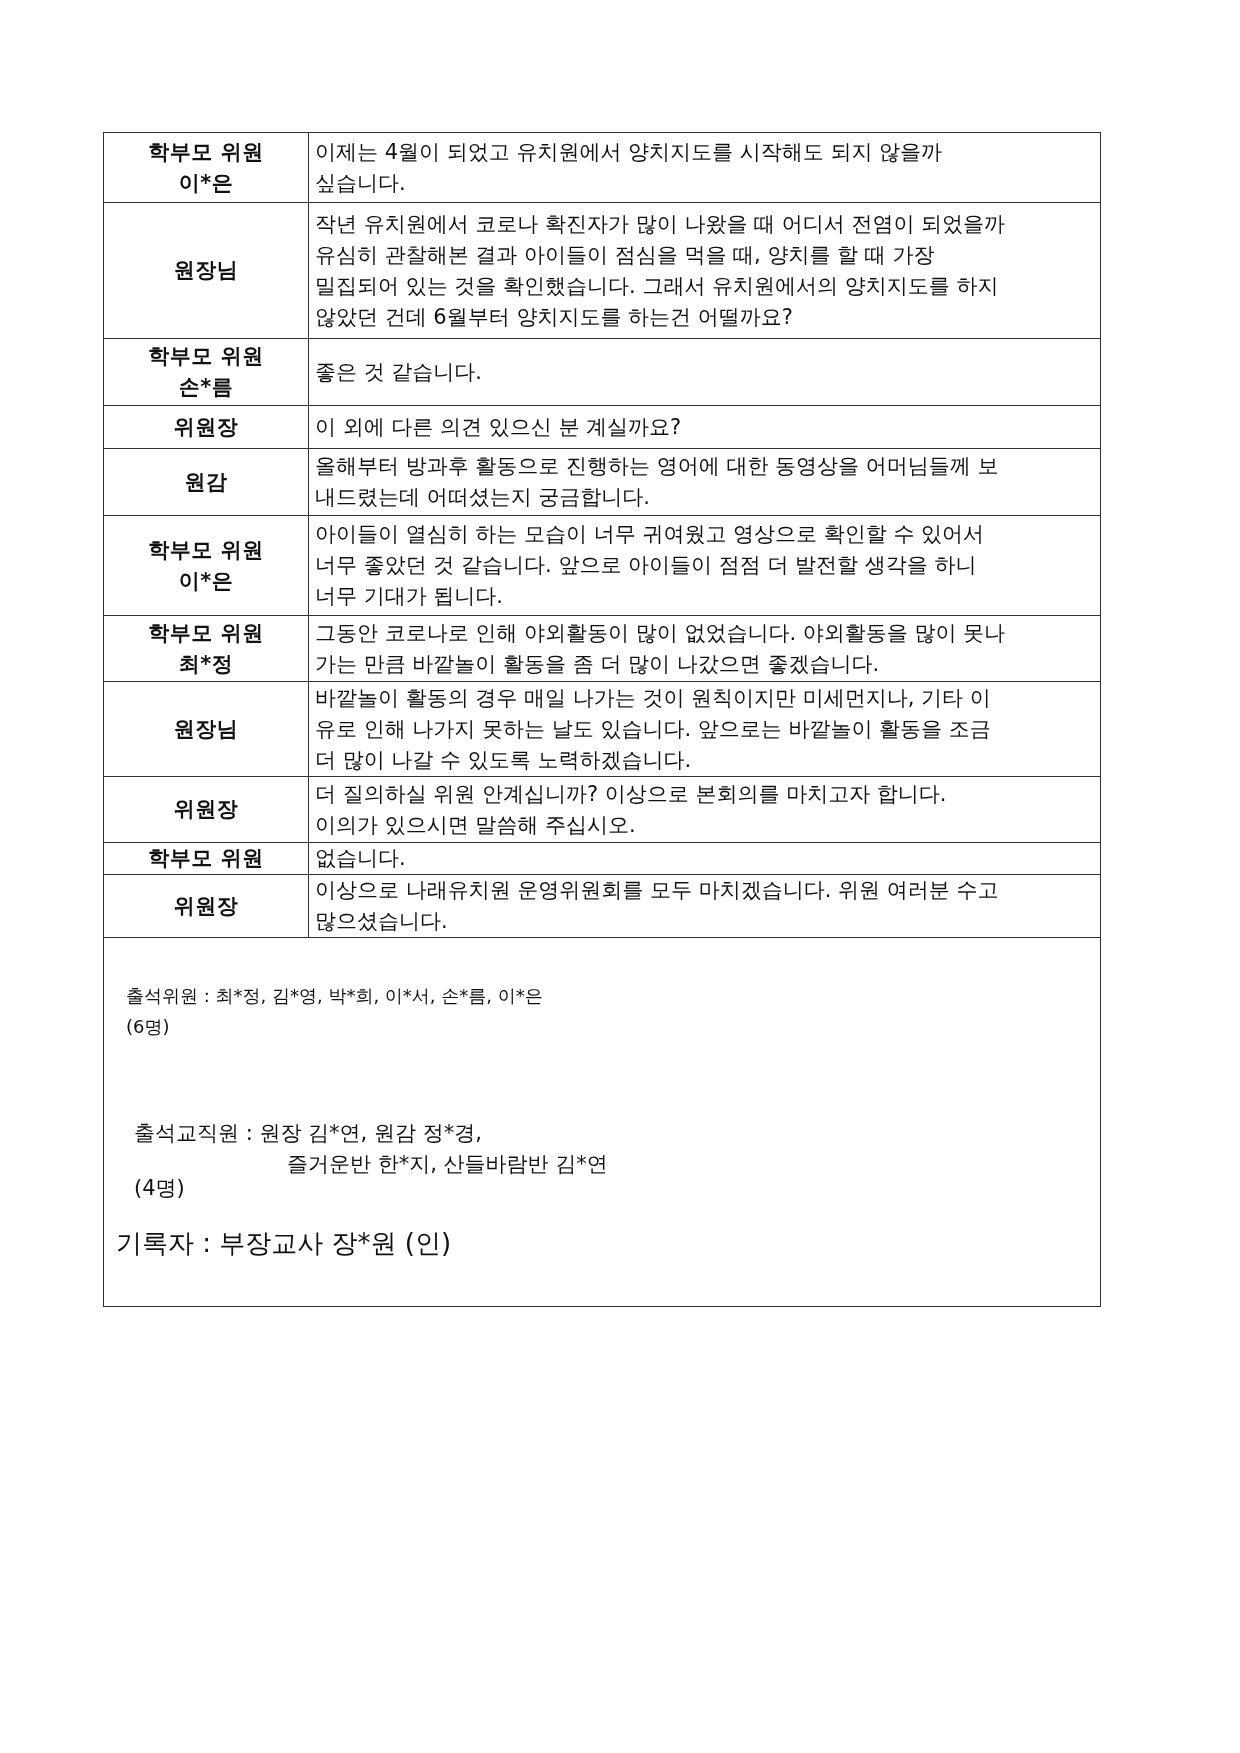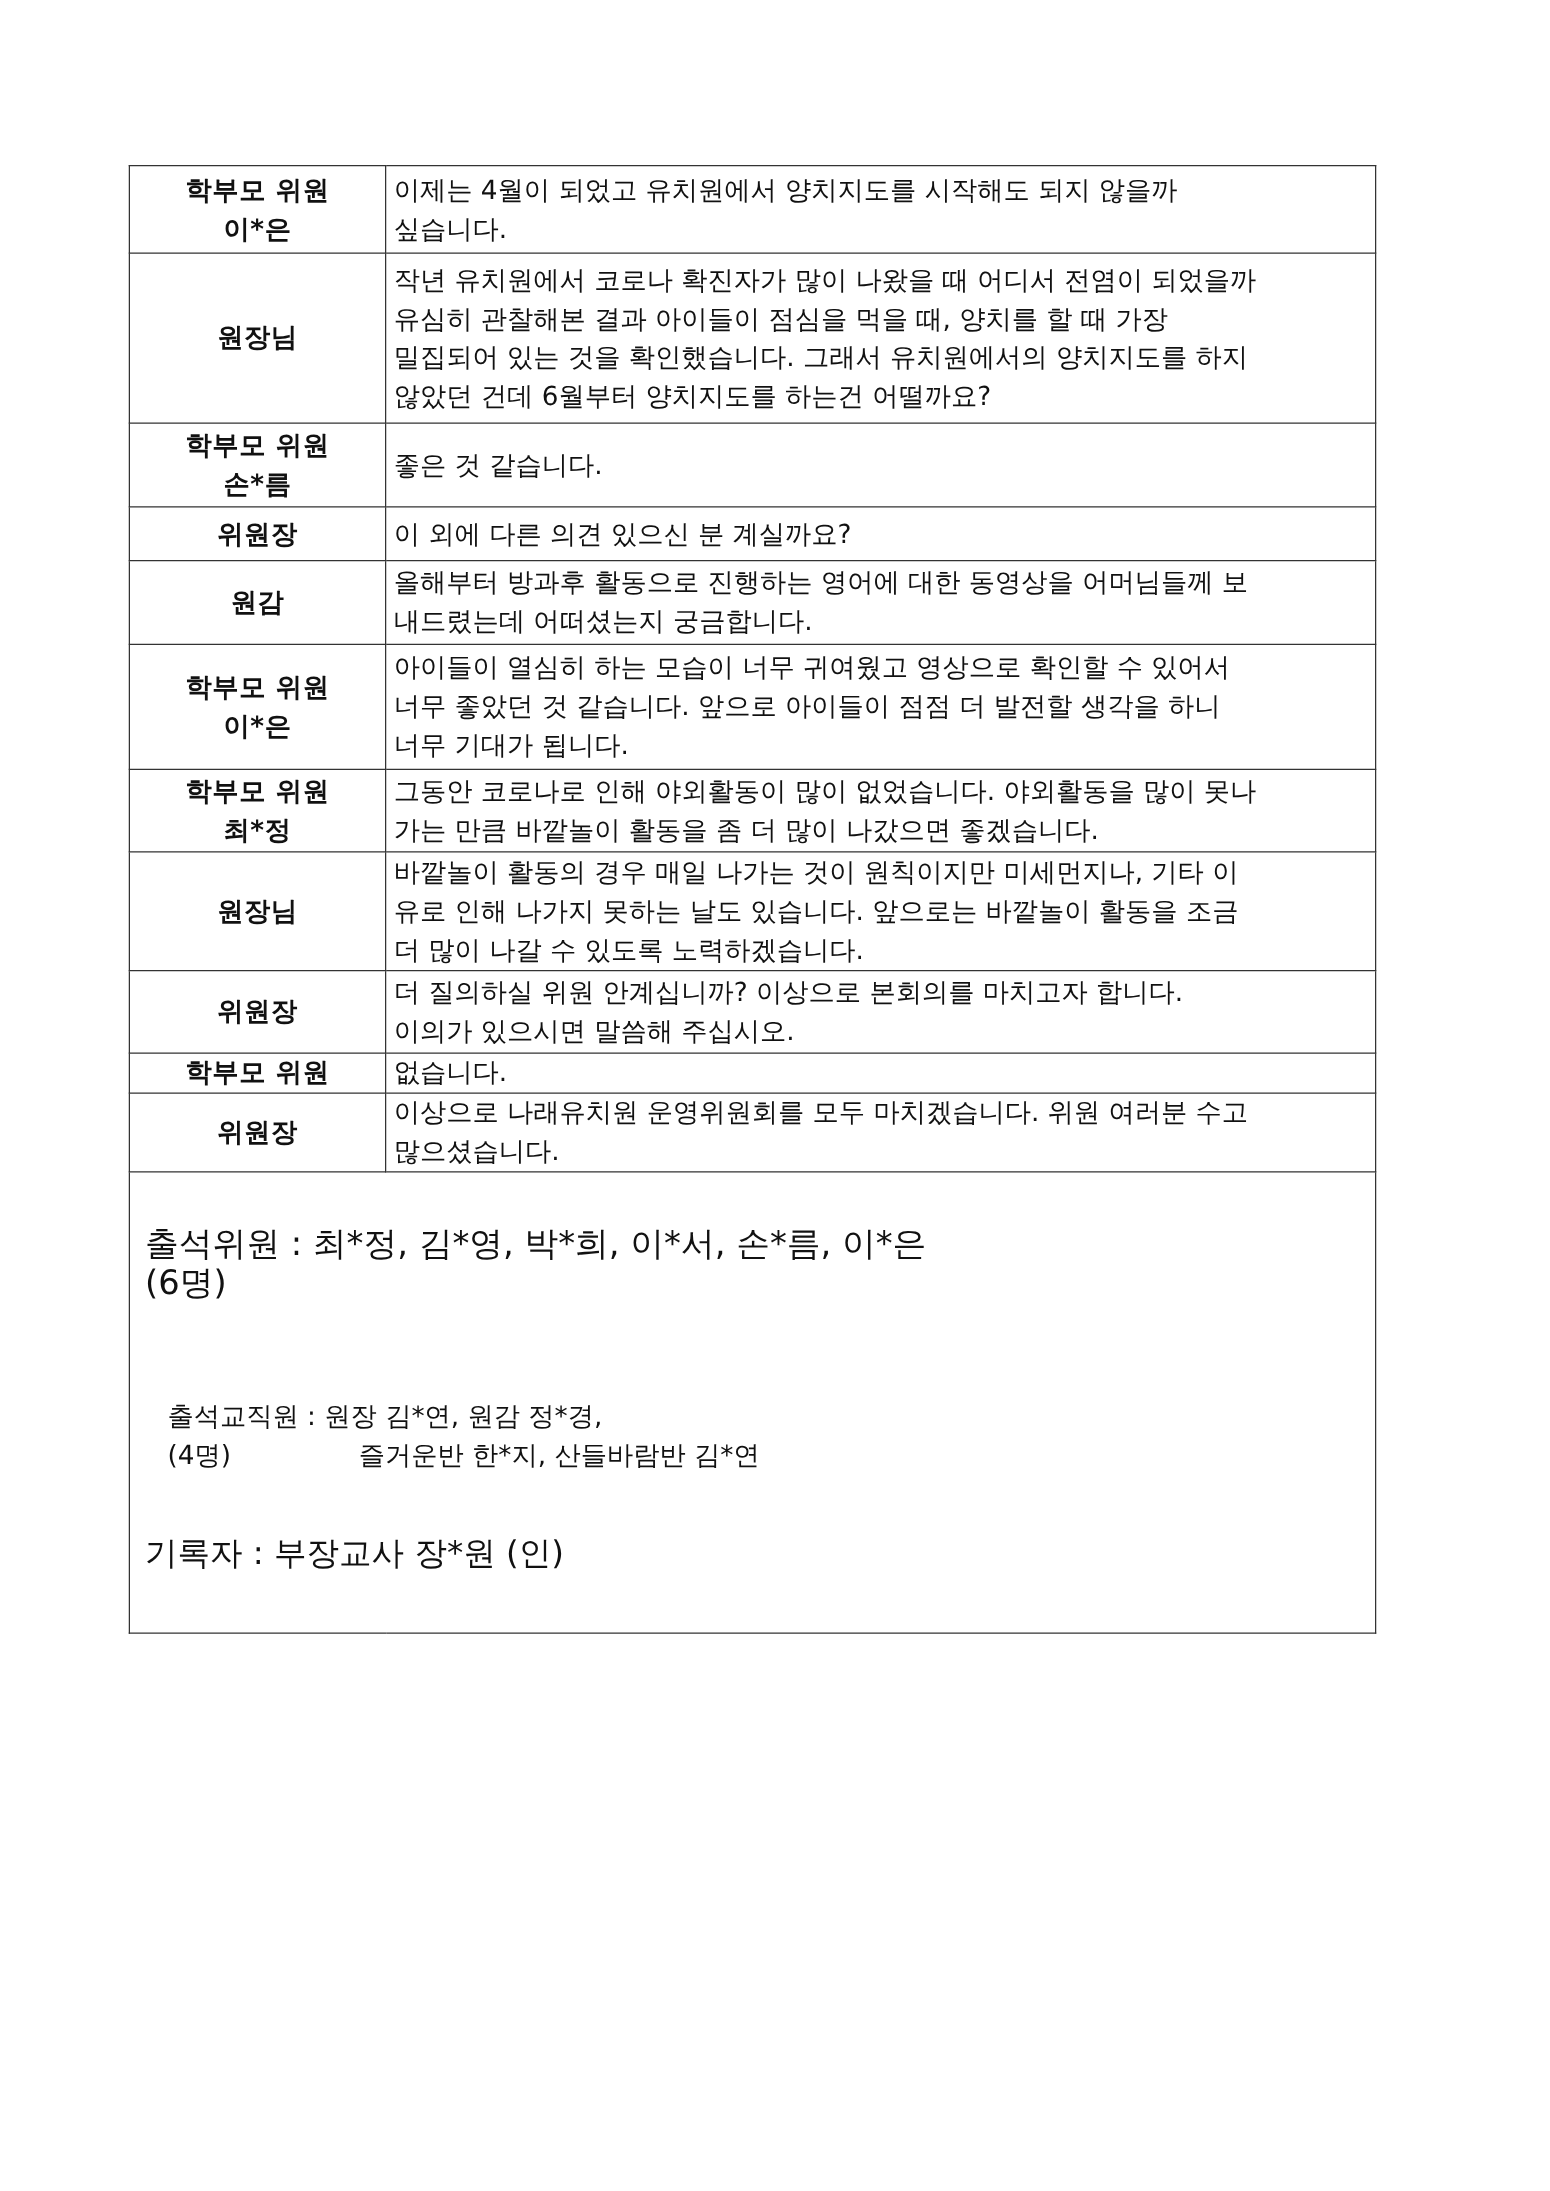--- a/index.html
+++ b/index.html
@@ -66,23 +66,23 @@
       height: 368px;
       vertical-align: top;
       padding: 0 10px;
     }
     .footer-block {
       position: relative;
       height: 368px;
     }
     .attend-members {
       position: absolute;
-      left: 2px;
+      left: 12px;
       top: 42px;
-      font-size: 27px;
+      font-size: 18px;
       line-height: 31px;
     }
     .attend-staff {
       position: absolute;
       left: 20px;
       top: 180px;
       font-size: 21px;
       line-height: 31px;
     }
     .recorder {
@@ -92,20 +92,21 @@
       font-size: 26px;
       line-height: 31px;
     }
     .row-flex {
       display: flex;
       white-space: pre;
     }
     .staff-label {
       display: inline-block;
       width: 153px;
+      margin-top: 24px;
     }
   </style>
 </head>
 <body>
 
 <div class="page">
   <table class="minutes">
     <tbody>
       <tr class="r1">
         <td class="speaker">

